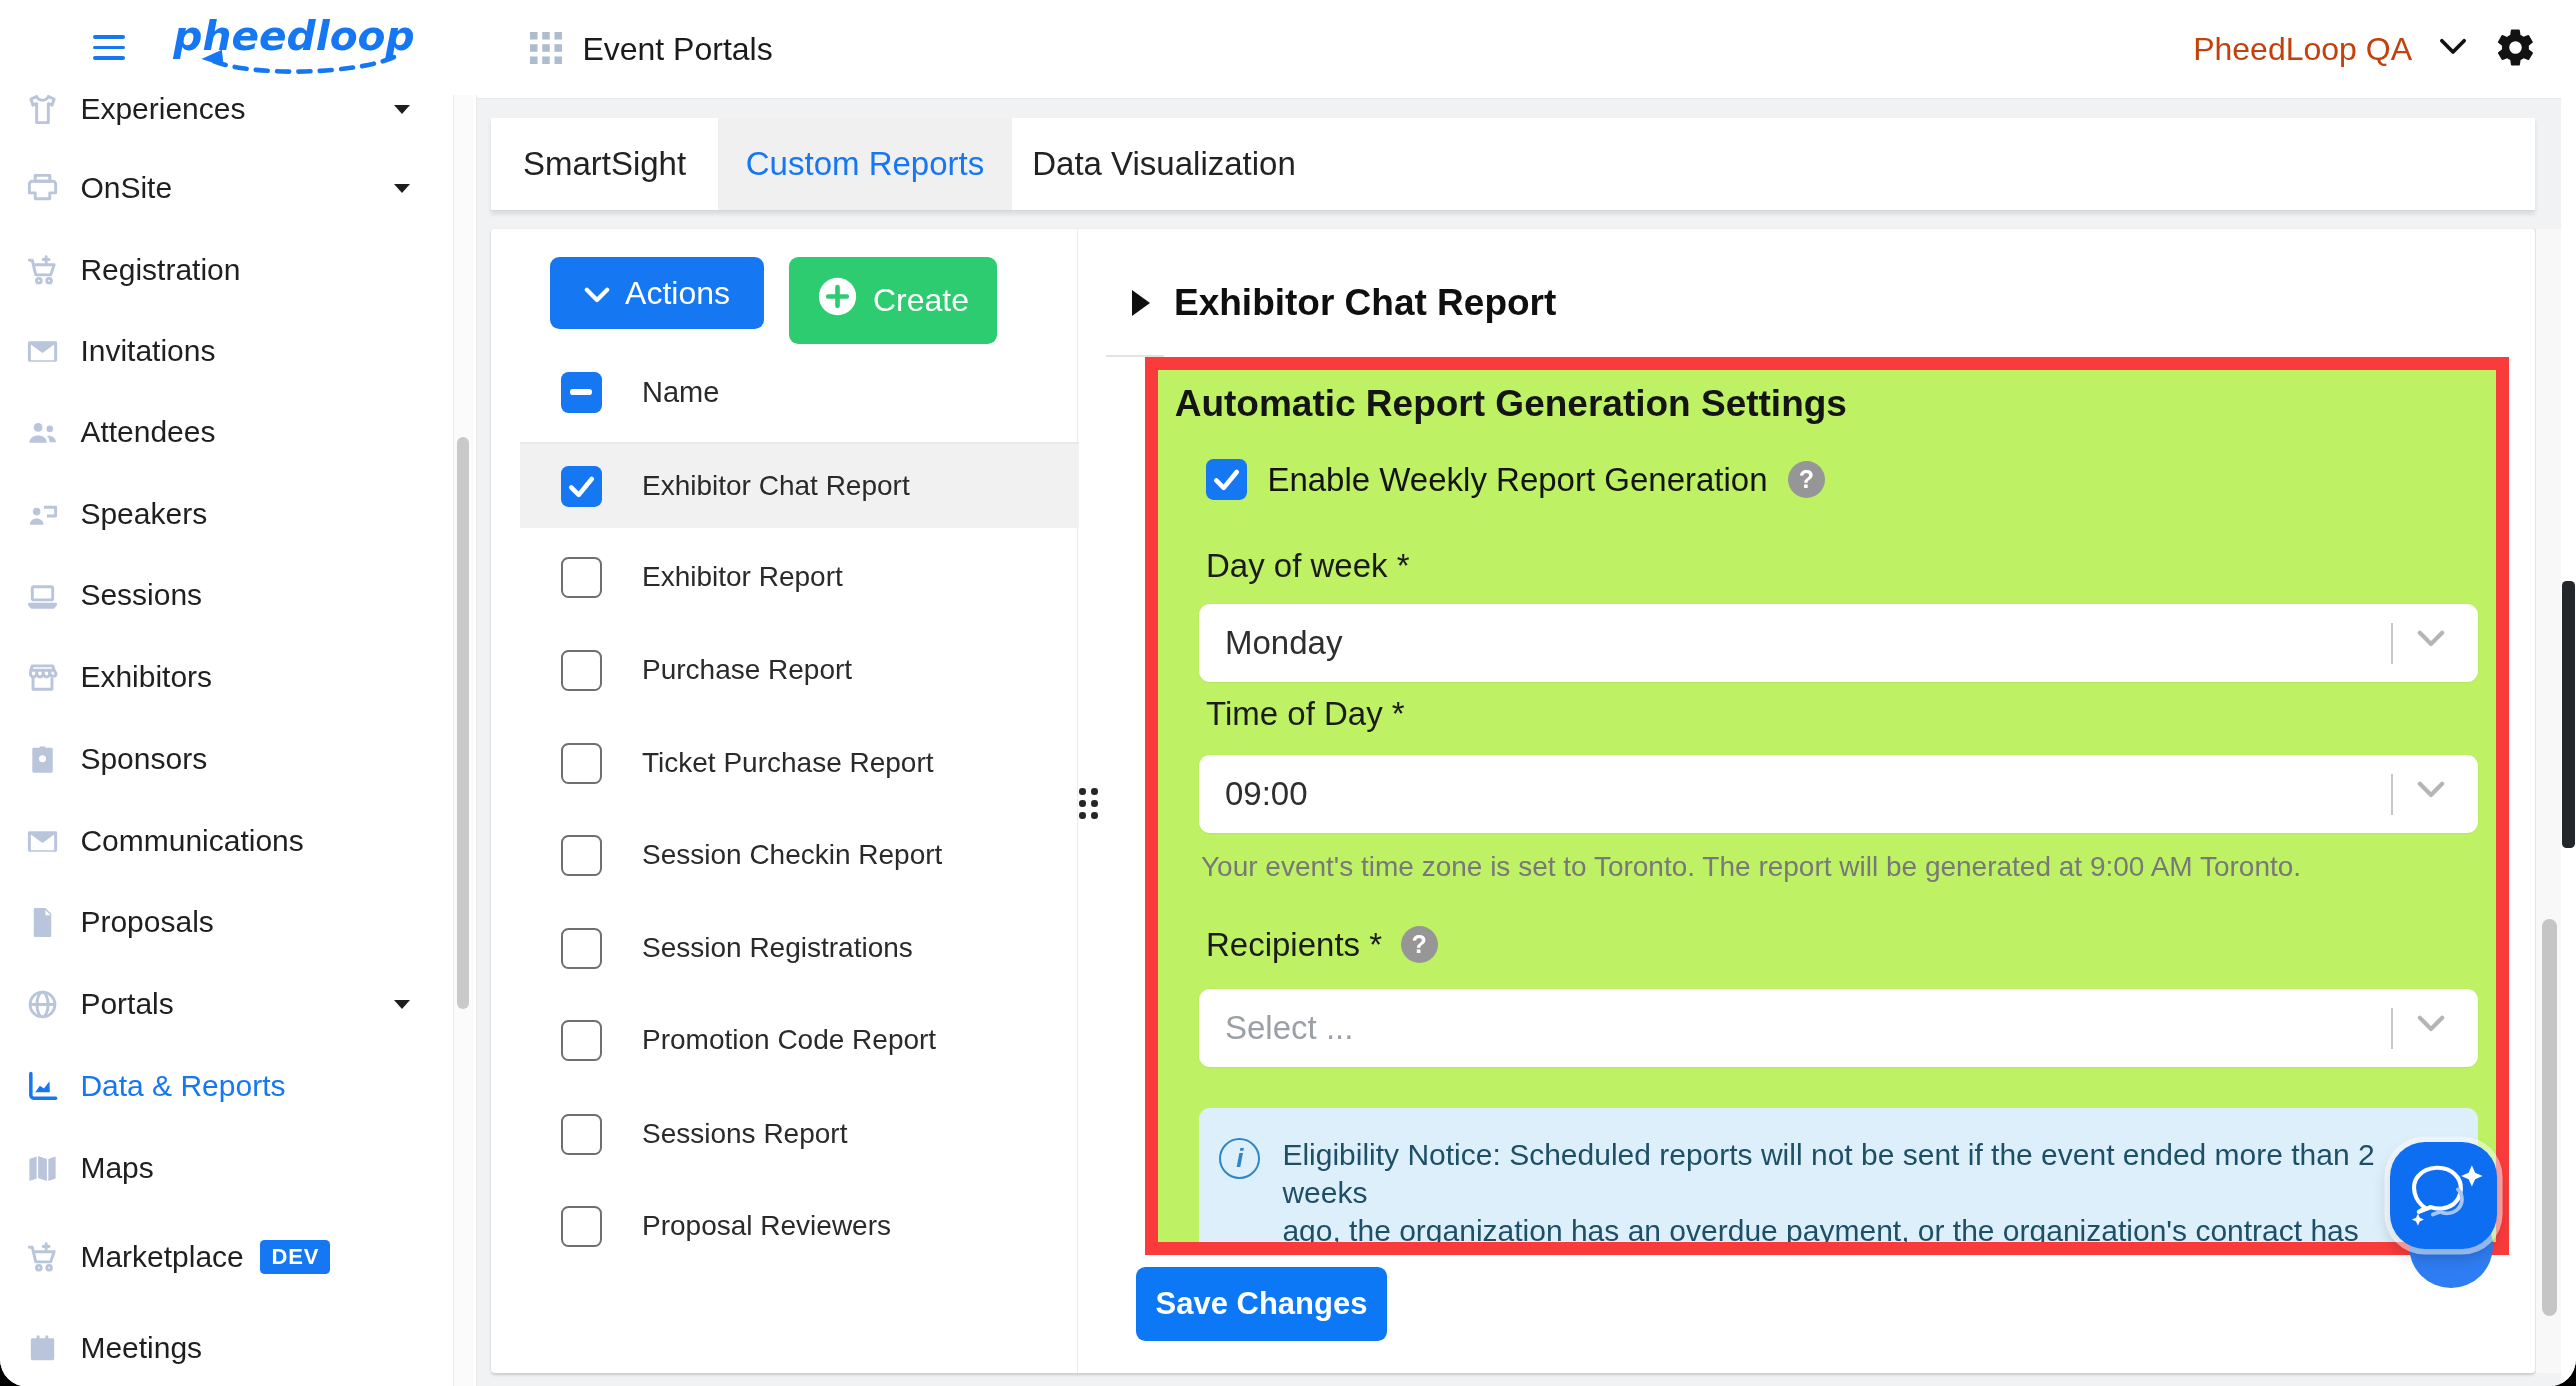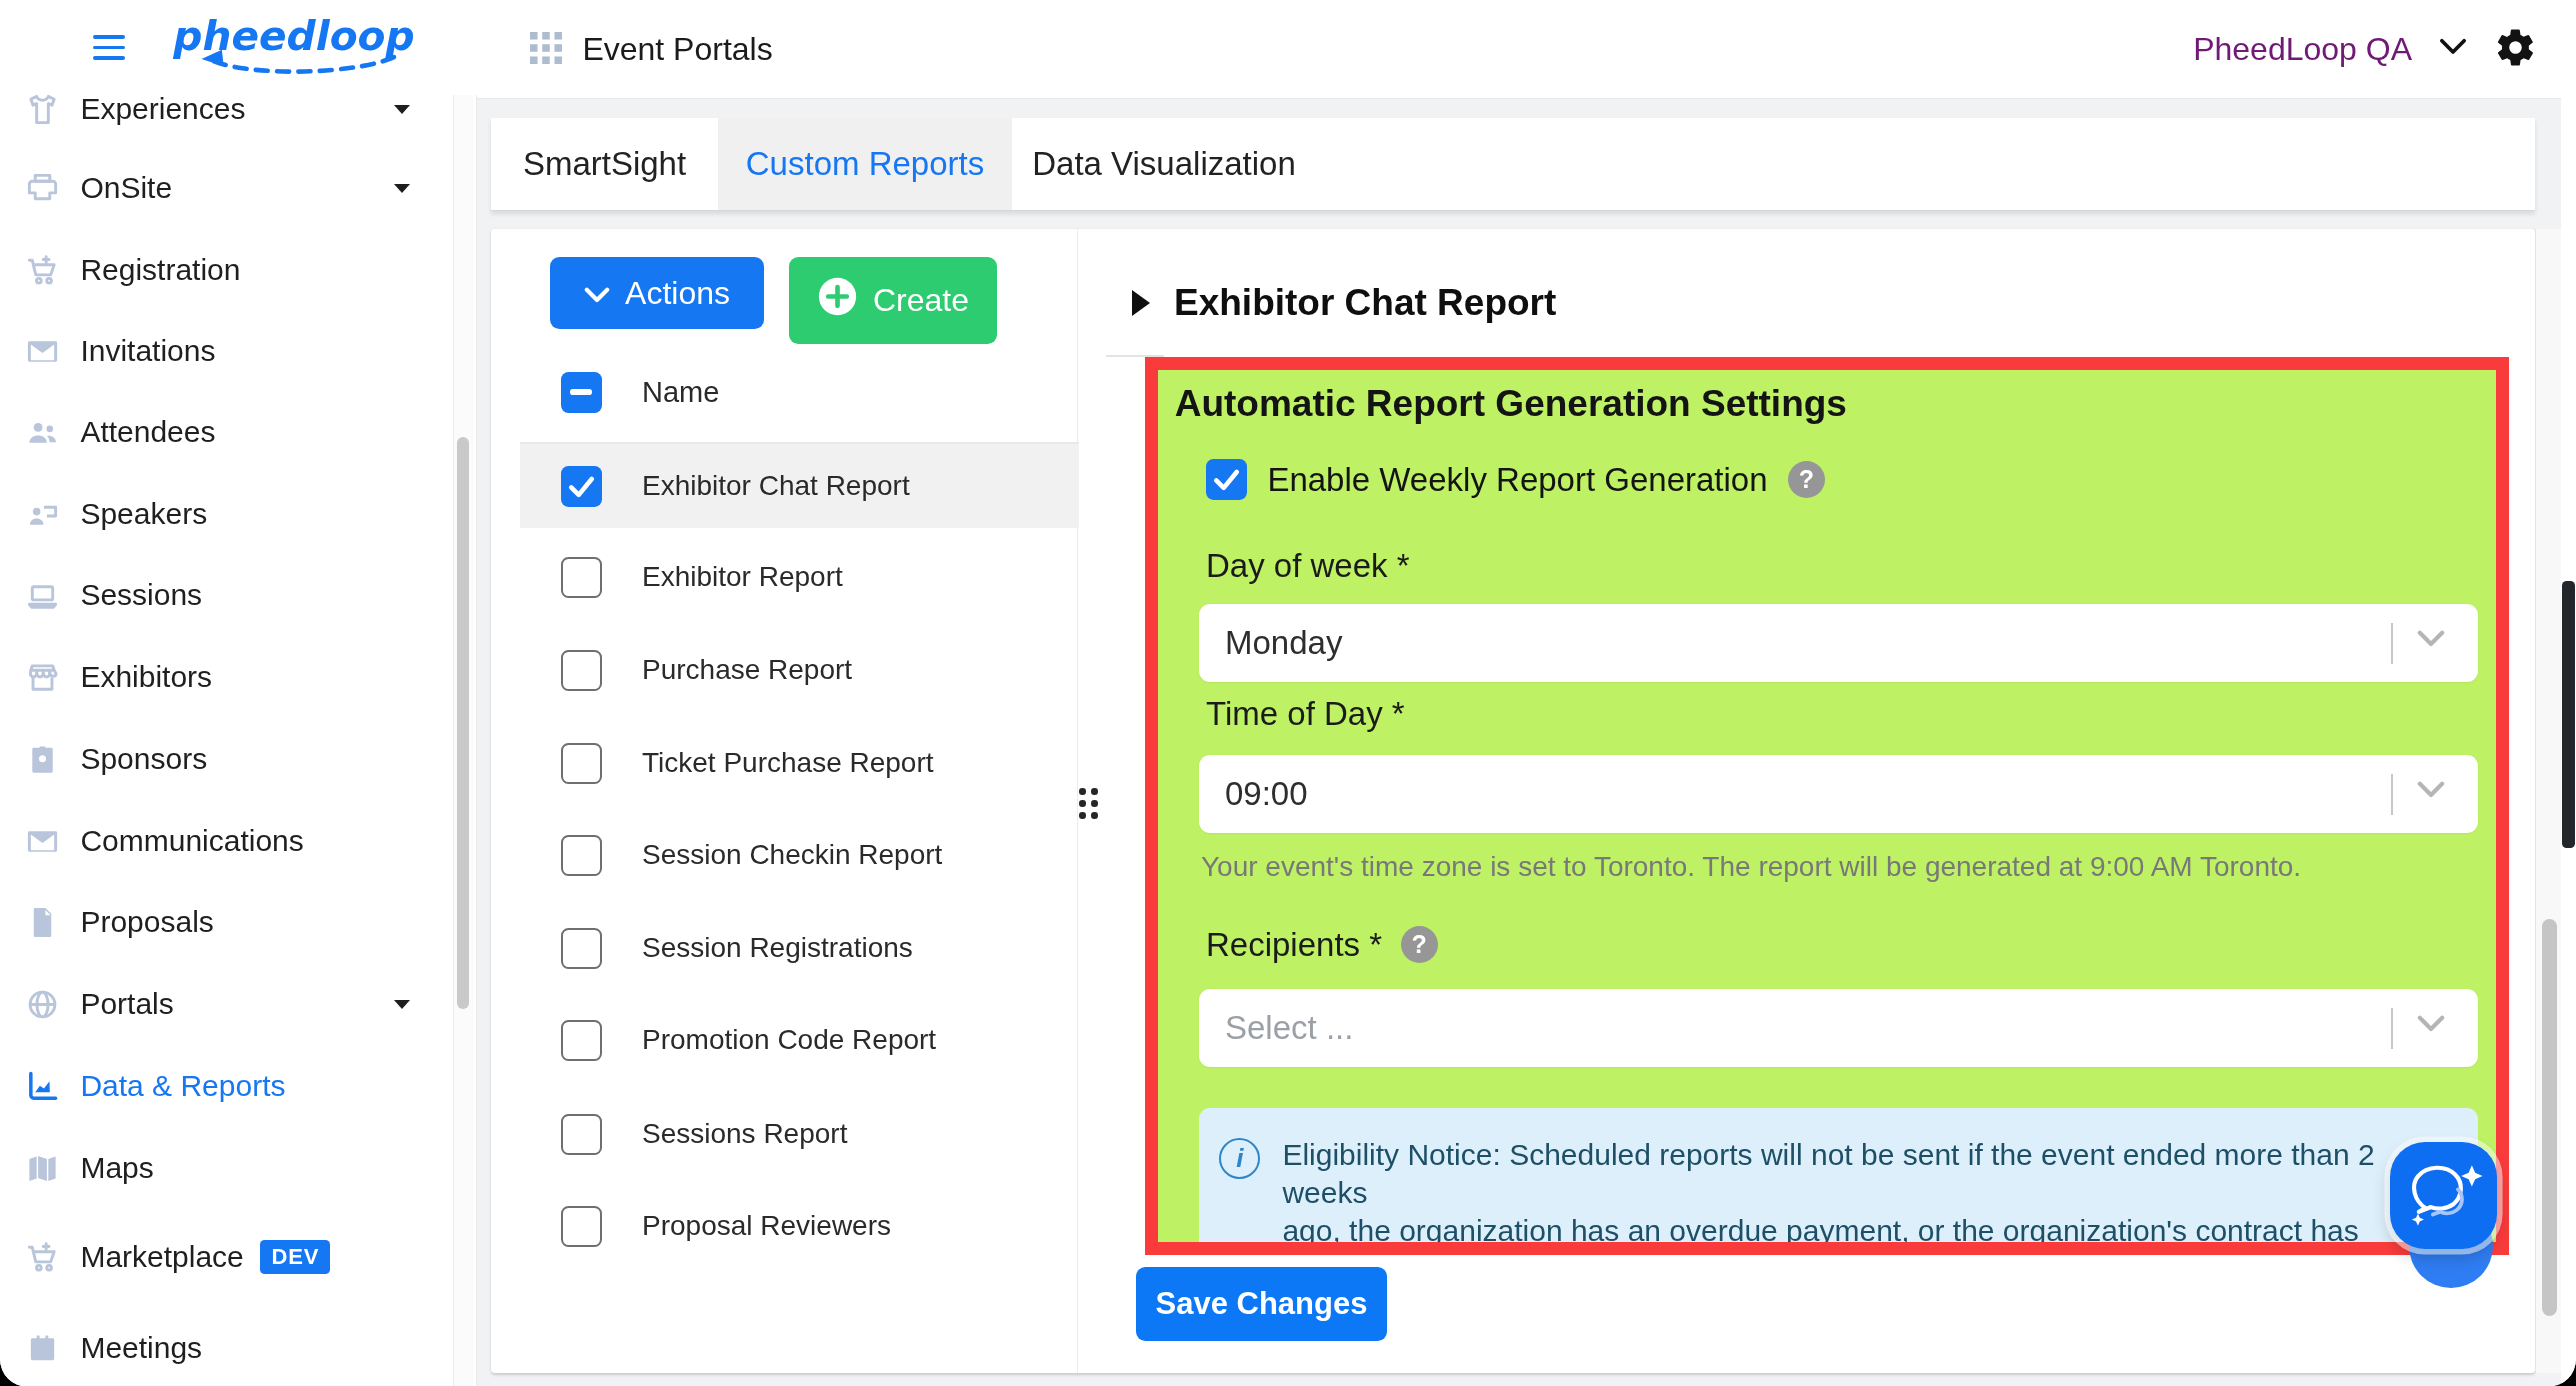--- a/index.html
+++ b/index.html
@@ -3,21 +3,21 @@
 <meta charset="utf-8">
 <style>
   html,body{margin:0;padding:0;background:#000;}
   body{width:2576px;height:1387px;font-family:"Liberation Sans",sans-serif;-webkit-font-smoothing:antialiased;}
   .screen{position:relative;width:2576px;height:1387px;background:#f1f2f4;overflow:hidden;border-radius:0 0 28px 28px;}
   
   .topbar{position:absolute;left:477px;top:0;width:2099px;height:99px;background:#fff;border-bottom:1.9px solid #e8e8e8;display:flex;align-items:center;justify-content:space-between;box-sizing:border-box;padding:0 39px 0 53px;}
   .tb-left{display:flex;align-items:center;gap:20.4px;}
   .page-title{font-size:32px;color:#1b1b1b;font-weight:500;}
   .tb-right{display:flex;align-items:center;gap:26px;}
-  .account-name{font-size:32px;color:#701a75;font-weight:500;text-align:right;}
+  .account-name{font-size:32px;color:#c2410c;font-weight:500;text-align:right;}
   
   .sidebar{position:absolute;left:0;top:0;width:477px;height:1387px;background:#fff;border-right:1.9px solid #e9e9e9;box-sizing:border-box;z-index:3;}
   .sb-scrolltrack{position:absolute;right:1.9px;top:0;width:20.4px;height:1387px;background:#fbfbfb;border-left:0.9px solid #ececec;}
   .sb-thumb{position:absolute;left:3.7px;top:437px;width:12px;height:572px;background:#c9c9c9;border-radius:6.5px;}
   .sidebar-header{position:absolute;left:0;top:0;width:475px;height:95px;background:#fff;z-index:4;display:flex;align-items:center;margin-left:16px;}
   .hamburger{margin-left:77px;width:32px;display:flex;flex-direction:column;gap:6.5px;cursor:pointer;}
   .hamburger i{display:block;height:3.7px;background:var(--primary_blue);border-radius:1.9px;}
   .logo{margin-left:39px;}
   .sitem{position:absolute;left:0;width:453px;height:82px;display:flex;align-items:center;cursor:pointer;}
   .sicon{width:35px;height:35px;margin-left:25px;flex:0 0 auto;}

